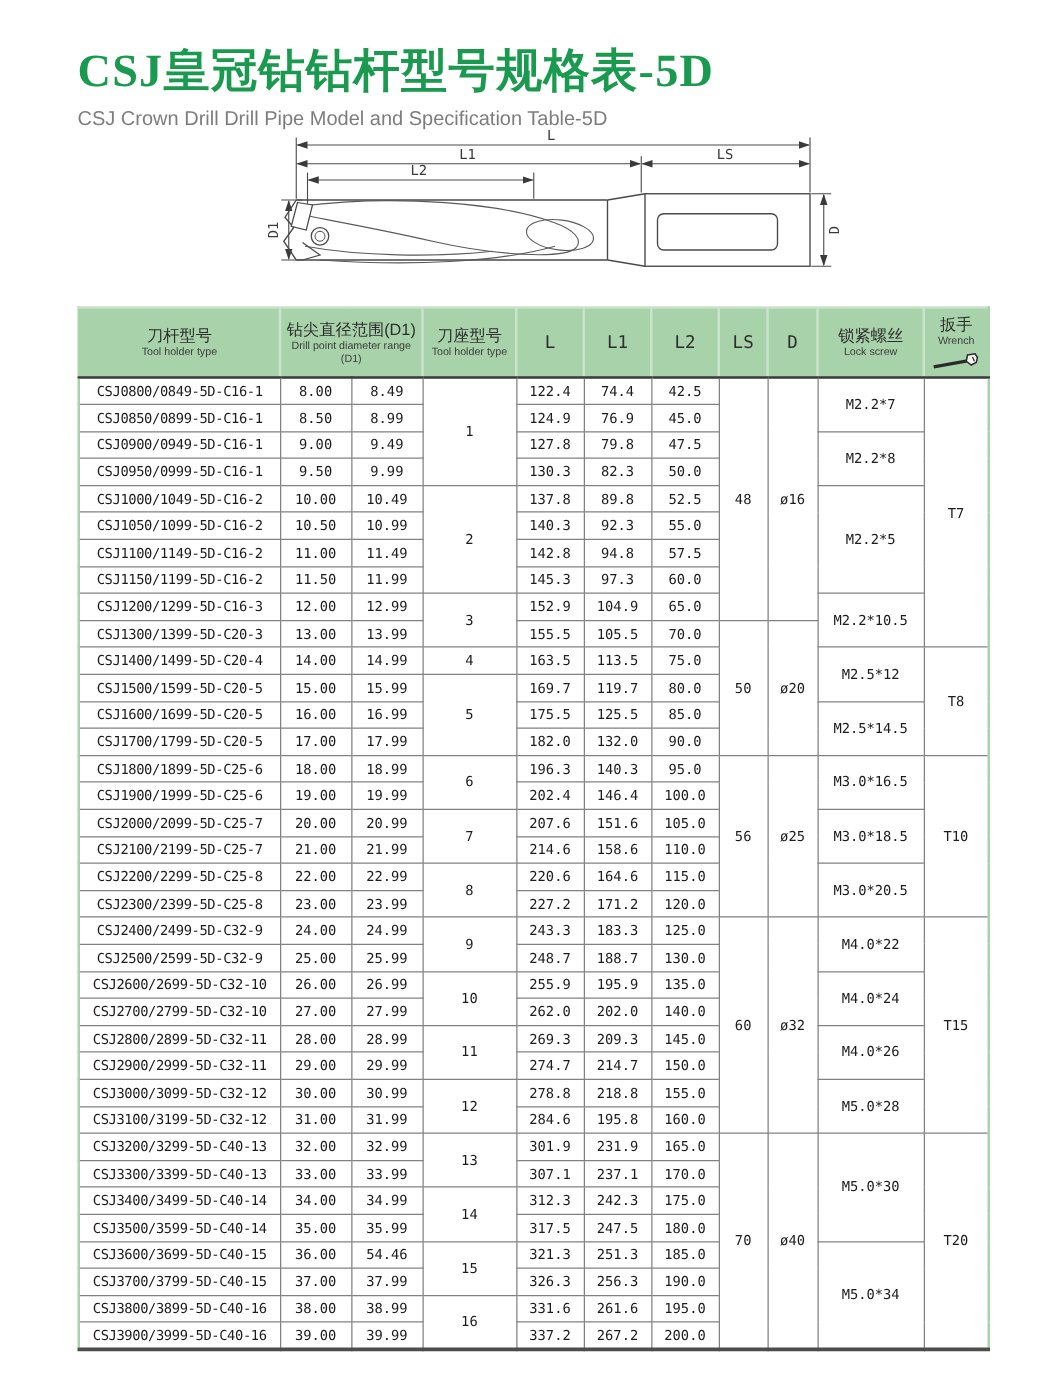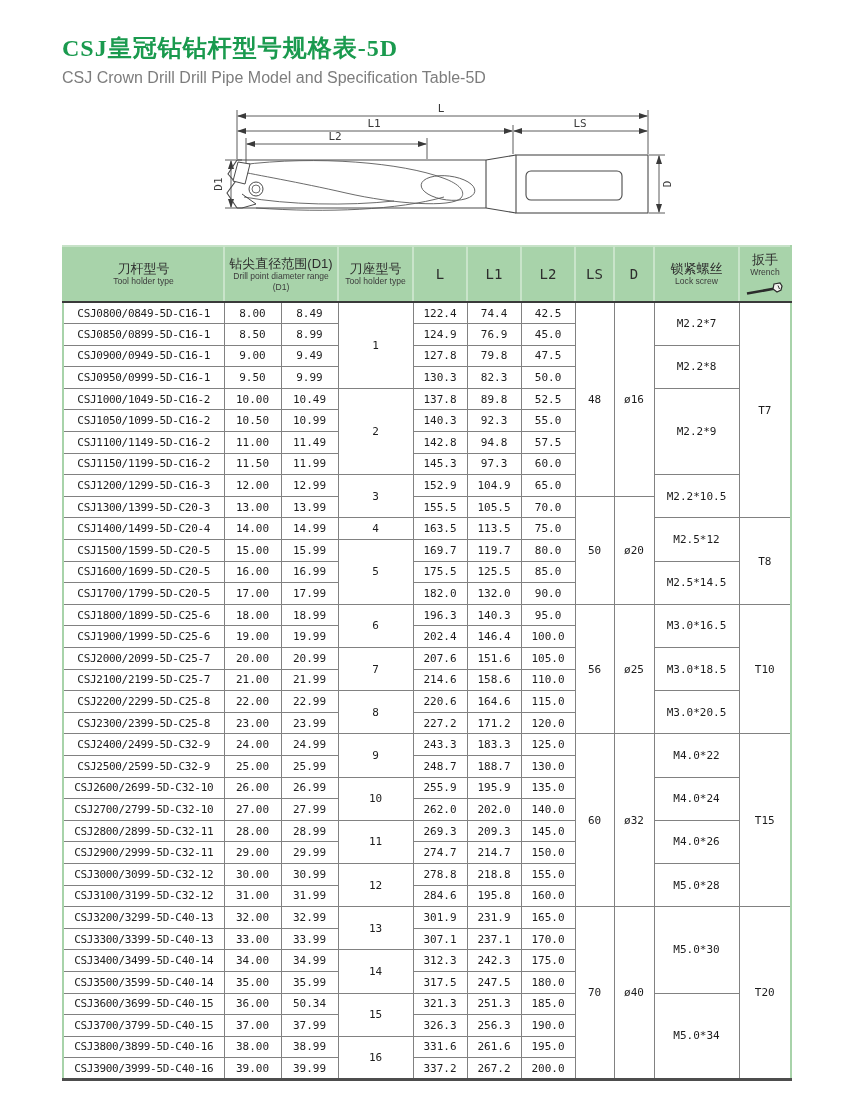--- a/index.html
+++ b/index.html
@@ -4,21 +4,21 @@
 <style>
   html,body{margin:0;padding:0;}
   body{
     width:850px;height:1100px;position:relative;background:#ffffff;
     font-family:"Liberation Sans", sans-serif;color:#1f1f1f;overflow:hidden;
   }
   
   .title-block{position:absolute;left:62px;top:32px;}
   .page-title{
     font-family:"Liberation Serif","DejaVu Serif",serif;
-    font-weight:bold;font-size:24px;letter-spacing:1px;color:#1a9a4e;margin:0;
+    font-weight:bold;font-size:37px;letter-spacing:1px;color:#1a9a4e;margin:0;
   }
   .page-subtitle{font-size:16px;color:#7d7d7d;margin-top:5px;}
   
   .diagram-wrap{position:absolute;left:198px;top:98px;width:480px;height:142px;}
   .diagram-wrap svg{display:block;}
   .dim-label{font-family:"DejaVu Sans Mono",monospace;font-size:11px;fill:#3a3a3a;}
   
   .spec-table{
     position:absolute;left:62px;top:245px;width:728px;
     border-collapse:collapse;table-layout:fixed;
@@ -201,21 +201,21 @@
         <td>50.0</td>
       </tr>
       <tr>
         <td class="model-cell">CSJ1000/1049-5D-C16-2</td>
         <td>10.00</td>
         <td>10.49</td>
         <td class="seat-cell" rowspan="4">2</td>
         <td>137.8</td>
         <td>89.8</td>
         <td>52.5</td>
-        <td class="lock-screw-cell" rowspan="4">M2.2*9</td>
+        <td class="lock-screw-cell" rowspan="4">M2.2*5</td>
       </tr>
       <tr>
         <td class="model-cell">CSJ1050/1099-5D-C16-2</td>
         <td>10.50</td>
         <td>10.99</td>
         <td>140.3</td>
         <td>92.3</td>
         <td>55.0</td>
       </tr>
       <tr>
@@ -457,21 +457,21 @@
         <td class="model-cell">CSJ3500/3599-5D-C40-14</td>
         <td>35.00</td>
         <td>35.99</td>
         <td>317.5</td>
         <td>247.5</td>
         <td>180.0</td>
       </tr>
       <tr>
         <td class="model-cell">CSJ3600/3699-5D-C40-15</td>
         <td>36.00</td>
-        <td>50.34</td>
+        <td>54.46</td>
         <td class="seat-cell" rowspan="2">15</td>
         <td>321.3</td>
         <td>251.3</td>
         <td>185.0</td>
         <td class="lock-screw-cell" rowspan="4">M5.0*34</td>
       </tr>
       <tr>
         <td class="model-cell">CSJ3700/3799-5D-C40-15</td>
         <td>37.00</td>
         <td>37.99</td>

